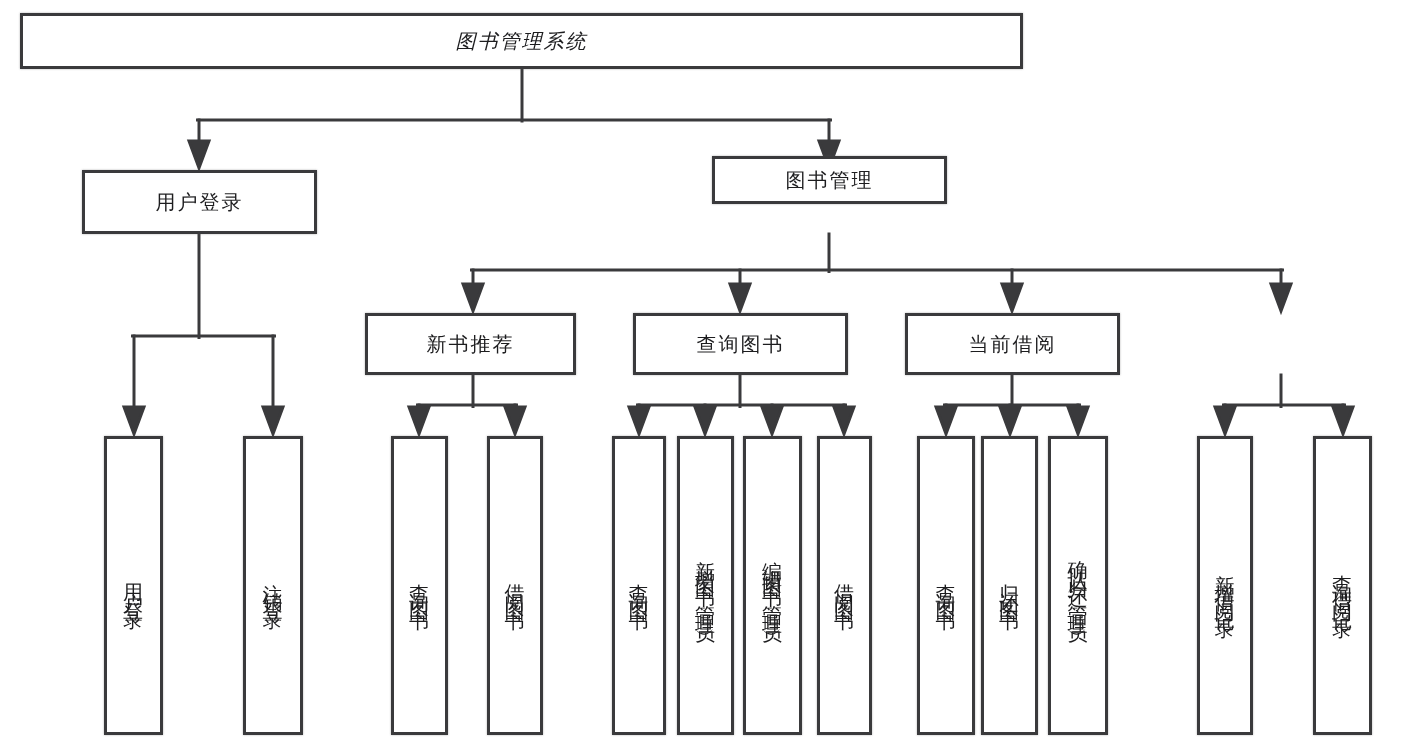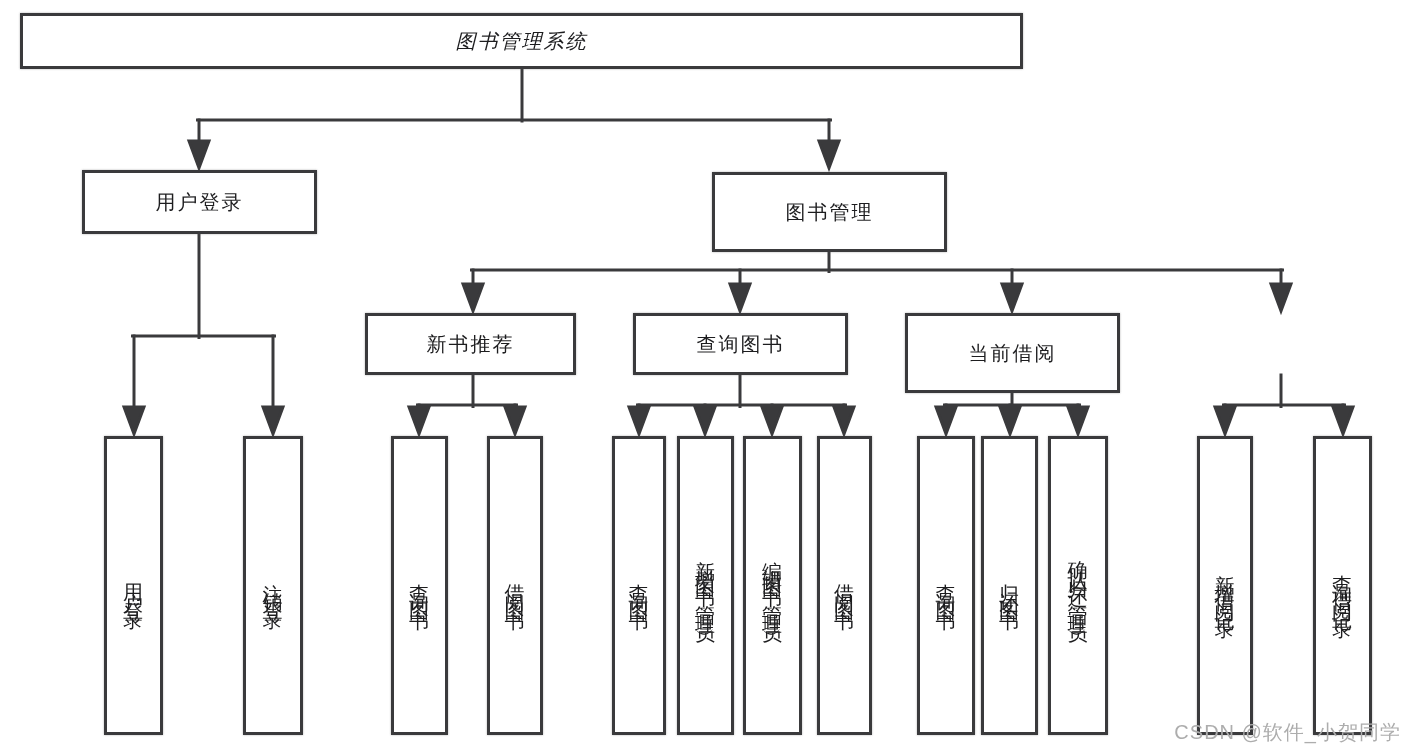--- a/index.html
+++ b/index.html
@@ -116,39 +116,38 @@
       <polygon points="1068,407 1088,407 1078,434"></polygon>
     <line x1="1225" y1="405" x2="1225" y2="412"></line>
       <polygon points="1215,407 1235,407 1225,434"></polygon>
     <line x1="1343" y1="405" x2="1343" y2="412"></line>
       <polygon points="1333,407 1353,407 1343,434"></polygon>
   </svg>
 
   <div class="node" style="left:20px; top:13px; width:1003px; height:56px;font-style:italic;">图书管理系统</div>
 
   <div class="node" style="left:82px; top:170px; width:235px; height:64px;">用户登录</div>
-  <div class="node" style="left:712px; top:172px; width:235px; height:80px;text-align:center;">图书管理</div>
+  <div class="node" style="left:712px; top:156px; width:235px; height:48px;text-align:center;">图书管理</div>
 
   <div class="node" style="left:365px; top:313px; width:211px; height:62px;">新书推荐</div>
   <div class="node" style="left:633px; top:313px; width:215px; height:62px;">查询图书</div>
-  <div class="node" style="left:905px; top:313px; width:215px; height:80px;font-family:Liberation Mono, monospace;">当前借阅</div>
+  <div class="node" style="left:905px; top:313px; width:215px; height:62px;font-family:Liberation Mono, monospace;">当前借阅</div>
 
   <div class="node leaf" style="left:104px; top:436px; width:59px; height:299px;">用户登录</div>
   <div class="node leaf" style="left:243px; top:436px; width:60px; height:299px;">注销登录</div>
 
   <div class="node leaf" style="left:391px; top:436px; width:57px; height:299px;">查询图书</div>
   <div class="node leaf" style="left:487px; top:436px; width:56px; height:299px;">借阅图书</div>
 
   <div class="node leaf" style="left:612px; top:436px; width:54px; height:299px;">查询图书</div>
   <div class="node leaf" style="left:677px; top:436px; width:57px; height:299px;">新增图书（管理员）</div>
   <div class="node leaf" style="left:743px; top:436px; width:59px; height:299px;">编辑图书（管理员）</div>
   <div class="node leaf" style="left:817px; top:436px; width:55px; height:299px;">借阅图书</div>
 
   <div class="node leaf" style="left:917px; top:436px; width:58px; height:299px;">查询图书</div>
   <div class="node leaf" style="left:981px; top:436px; width:57px; height:299px;">归还图书</div>
   <div class="node leaf" style="left:1048px; top:436px; width:60px; height:299px;">确认归还（管理员）</div>
 
   <div class="node leaf" style="left:1197px; top:436px; width:56px; height:299px;">新增借阅记录</div>
   <div class="node leaf" style="left:1313px; top:436px; width:59px; height:299px;">查询借阅记录</div>
 
-  <div class="watermark">CSDN @软件_小贺同学</div>
 
 </div>
 
 </body></html>

